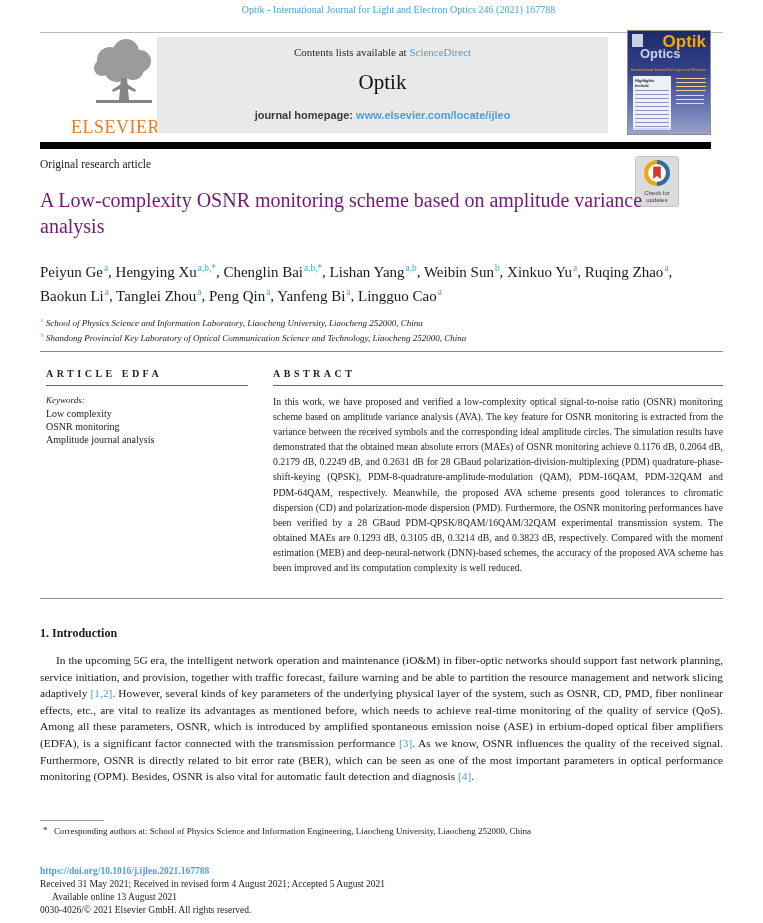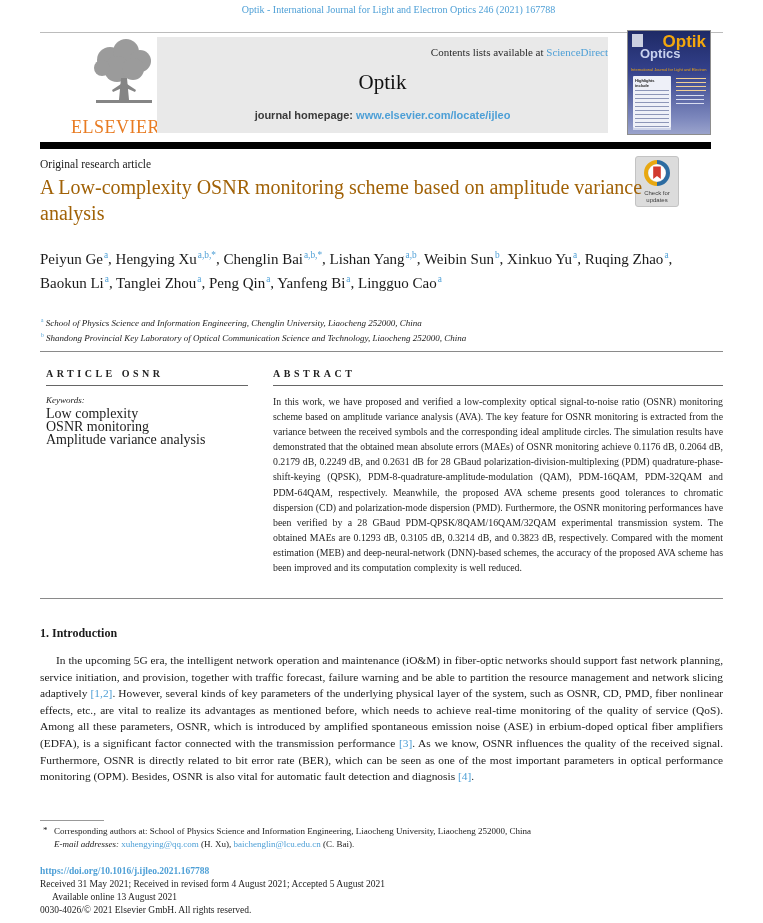--- a/index.html
+++ b/index.html
@@ -7,21 +7,21 @@
         font-family:"Liberation Serif",serif;color:#1c1c1c;}
 
   .top-line{position:absolute;top:4px;left:0;right:0;text-align:center;
             font-size:10px;color:#4d9fd6;cursor:pointer;margin-left:34px;}
   .rule-top{position:absolute;top:32px;left:40px;width:683px;border-top:1px solid #bcbcbc;}
 
   
   .logo-block{position:absolute;top:38px;left:44px;width:116px;height:102px;text-align:right;}
   .elsevier-word{font-size:18px;color:#e87b22;letter-spacing:.5px;margin-top:1px;}
   .banner-box{position:absolute;top:37px;left:157px;width:451px;height:96px;background:#e9e9e9;text-align:center;}
-  .contents-line{margin-top:9px;font-size:11px;color:#2a2a2a;text-align:right;}
+  .contents-line{margin-top:9px;font-size:11px;color:#2a2a2a;}
   .journal-title{margin-top:12px;font-size:21px;color:#111;}
   .homepage-line{margin-top:14px;font-size:11px;font-family:"Liberation Sans",sans-serif;color:#3a3a3a;font-weight:bold;}
   .lnk{color:#4d9fd6;}
   .it{font-style:italic;}
   .sup{vertical-align:super;font-size:62%;color:#4d9fd6;margin-left:1px;}
 
   
   .cover{position:absolute;top:30px;left:627px;width:84px;height:105px;cursor:pointer;
          background:linear-gradient(180deg,#1e2a66 0%,#33408a 38%,#7d88bd 85%,#9aa3cc 100%);
          border:1px solid #8d8d8d;box-sizing:border-box;}
@@ -39,41 +39,41 @@
                    background:repeating-linear-gradient(180deg,#8d96b8 0 1px,transparent 1px 4px);}
   .cover-right-lines{position:absolute;top:47px;left:48px;width:30px;height:13px;
                      background:repeating-linear-gradient(180deg,#f0cf95 0 1px,transparent 1px 4px);}
   .cover-right-lines2{position:absolute;top:64px;left:48px;width:28px;height:9px;
                       background:repeating-linear-gradient(180deg,#d8ddf0 0 1px,transparent 1px 4px);}
   .cover-bottom{position:absolute;bottom:4px;left:5px;width:38px;height:2px;background:#cfd5ea;}
 
   .black-bar{position:absolute;top:142px;left:40px;width:671px;height:7px;background:#000;}
 
   .article-type{position:absolute;top:158px;left:40px;font-size:11.5px;}
-  .title{position:absolute;top:174px;left:40px;width:610px;font-size:20px;line-height:26px;color:#a16207;font-family:Liberation Serif, serif;}
+  .title{position:absolute;top:187px;left:40px;width:610px;font-size:20px;line-height:26px;color:#701a75;font-family:Liberation Serif, serif;}
 
   
   .badge{position:absolute;top:156px;left:635px;width:44px;height:51px;background:#dcdcdc;
          border:1px solid #c3c3c3;border-radius:3px;text-align:center;box-sizing:border-box;
          padding-top:3px;cursor:pointer;}
   .badge-text{font-family:"Liberation Sans",sans-serif;font-size:6px;line-height:7px;color:#3c3c3c;}
 
-  .authors{position:absolute;top:245px;left:40px;width:650px;font-size:15px;line-height:20px;color:#1a1a1a;}
+  .authors{position:absolute;top:258px;left:40px;width:650px;font-size:15px;line-height:20px;color:#1a1a1a;}
   .affiliations{position:absolute;top:314px;left:40px;width:683px;font-size:9px;font-style:italic;line-height:12px;color:#222;}
   .affiliations .sup{font-style:normal;color:#4d9fd6;}
 
   .rule-mid{position:absolute;top:351px;left:40px;width:683px;border-top:1px solid #8a8a8a;}
   .rule-bottom{position:absolute;top:598px;left:40px;width:683px;border-top:1px solid #8a8a8a;}
 
   .col-left{position:absolute;top:368px;left:46px;width:202px;}
   .col-right{position:absolute;top:368px;left:273px;width:450px;}
   .sec-head{font-size:10px;font-weight:bold;letter-spacing:3.5px;color:#222;}
   .head-rule{border-top:1px solid #666;margin-top:6px;margin-bottom:8px;}
   .kw-label{font-size:9px;font-style:italic;line-height:13px;}
-  .kw{font-size:14px;line-height:13px;}
+  .kw{font-size:10px;line-height:13px;}
   .abstract-text{font-size:9.8px;line-height:15.1px;text-align:justify;color:#1f1f1f;}
 
   .intro-head{position:absolute;top:626px;left:40px;font-size:12px;font-weight:bold;}
   .intro-para{position:absolute;top:652px;left:40px;width:683px;font-size:11.4px;line-height:16.6px;
               text-align:justify;text-indent:16px;color:#1a1a1a;}
 
   .fn-rule{position:absolute;top:820px;left:40px;width:64px;border-top:1px solid #999;}
   .footnote{position:absolute;top:825px;left:40px;width:683px;font-size:9px;line-height:12.5px;}
   .fn1{padding-left:14px;position:relative;}
   .fn-marker{position:absolute;left:3px;top:-1px;}
@@ -151,53 +151,52 @@
       <div>Check for</div>
       <div>updates</div>
     </div>
   </div>
 
   <div class="title">A Low-complexity OSNR monitoring scheme based on amplitude variance analysis</div>
 
   <div class="authors"><span>Peiyun Ge</span><span class="sup">a</span><span>, Hengying Xu</span><span class="sup">a,b,*</span><span>, Chenglin Bai</span><span class="sup">a,b,*</span><span>, Lishan Yang</span><span class="sup">a,b</span><span>, Weibin Sun</span><span class="sup">b</span><span>, Xinkuo Yu</span><span class="sup">a</span><span>, Ruqing Zhao</span><span class="sup">a</span><span>, Baokun Li</span><span class="sup">a</span><span>, Tanglei Zhou</span><span class="sup">a</span><span>, Peng Qin</span><span class="sup">a</span><span>, Yanfeng Bi</span><span class="sup">a</span><span>, Lingguo Cao</span><span class="sup">a</span></div>
 
   <div class="affiliations">
-    <div><span class="sup">a</span><span> School of Physics Science and Information Engineering, Chenglin University, Liaocheng 252000, China</span></div>
+    <div><span class="sup">a</span><span> School of Physics Science and Information Laboratory, Liaocheng University, Liaocheng 252000, China</span></div>
     <div><span class="sup">b</span><span> Shandong Provincial Key Laboratory of Optical Communication Science and Technology, Liaocheng 252000, China</span></div>
   </div>
 
   <div class="rule-mid"></div>
 
   <div class="col-left">
-    <div class="sec-head">ARTICLE OSNR</div>
+    <div class="sec-head">ARTICLE EDFA</div>
     <div class="head-rule"></div>
     <div class="kw-label">Keywords:</div>
     <div class="kw">Low complexity</div>
     <div class="kw">OSNR monitoring</div>
-    <div class="kw">Amplitude variance analysis</div>
+    <div class="kw">Amplitude journal analysis</div>
   </div>
 
   <div class="col-right">
     <div class="sec-head">ABSTRACT</div>
     <div class="head-rule"></div>
     <div class="abstract-text">In this work, we have proposed and verified a low-complexity optical signal-to-noise ratio (OSNR) monitoring scheme based on amplitude variance analysis (AVA). The key feature for OSNR monitoring is extracted from the variance between the received symbols and the corresponding ideal amplitude circles. The simulation results have demonstrated that the obtained mean absolute errors (MAEs) of OSNR monitoring achieve 0.1176 dB, 0.2064 dB, 0.2179 dB, 0.2249 dB, and 0.2631 dB for 28 GBaud polarization-division-multiplexing (PDM) quadrature-phase-shift-keying (QPSK), PDM-8-quadrature-amplitude-modulation (QAM), PDM-16QAM, PDM-32QAM and PDM-64QAM, respectively. Meanwhile, the proposed AVA scheme presents good tolerances to chromatic dispersion (CD) and polarization-mode dispersion (PMD). Furthermore, the OSNR monitoring performances have been verified by a 28 GBaud PDM-QPSK/8QAM/16QAM/32QAM experimental transmission system. The obtained MAEs are 0.1293 dB, 0.3105 dB, 0.3214 dB, and 0.3823 dB, respectively. Compared with the moment estimation (MEB) and deep-neural-network (DNN)-based schemes, the accuracy of the proposed AVA scheme has been improved and its computation complexity is well reduced.</div>
   </div>
 
   <div class="rule-bottom"></div>
 
   <div class="intro-head">1. Introduction</div>
   <div class="intro-para"><span>In the upcoming 5G era, the intelligent network operation and maintenance (iO&amp;M) in fiber-optic networks should support fast network planning, service initiation, and provision, together with traffic forecast, failure warning and be able to partition the resource management and network slicing adaptively </span><span class="lnk">[1,2]</span><span>. However, several kinds of key parameters of the underlying physical layer of the system, such as OSNR, CD, PMD, fiber nonlinear effects, etc., are vital to realize its advantages as mentioned before, which needs to achieve real-time monitoring of the quality of service (QoS). Among all these parameters, OSNR, which is introduced by amplified spontaneous emission noise (ASE) in erbium-doped optical fiber amplifiers (EDFA), is a significant factor connected with the transmission performance </span><span class="lnk">[3]</span><span>. As we know, OSNR influences the quality of the received signal. Furthermore, OSNR is directly related to bit error rate (BER), which can be seen as one of the most important parameters in optical performance monitoring (OPM). Besides, OSNR is also vital for automatic fault detection and diagnosis </span><span class="lnk">[4]</span><span>.</span></div>
 
   <div class="fn-rule"></div>
   <div class="footnote">
     <div class="fn1">
       <span class="fn-marker">*</span>
       <span>Corresponding authors at: School of Physics Science and Information Engineering, Liaocheng University, Liaocheng 252000, China</span>
     </div>
-    <div class="fn2"><span class="it">E-mail addresses: </span><span class="lnk">xuhengying@qq.com</span><span> (H. Xu), </span><span class="lnk">baichenglin@lcu.edu.cn</span><span> (C. Bai).</span></div>
   </div>
 
   <div class="doi">https://doi.org/10.1016/j.ijleo.2021.167788</div>
   <div class="meta1">Received 31 May 2021; Received in revised form 4 August 2021; Accepted 5 August 2021</div>
   <div class="meta2">Available online 13 August 2021</div>
   <div class="meta3">0030-4026/© 2021 Elsevier GmbH. All rights reserved.</div>
 
 </div>
 
 </body></html>

